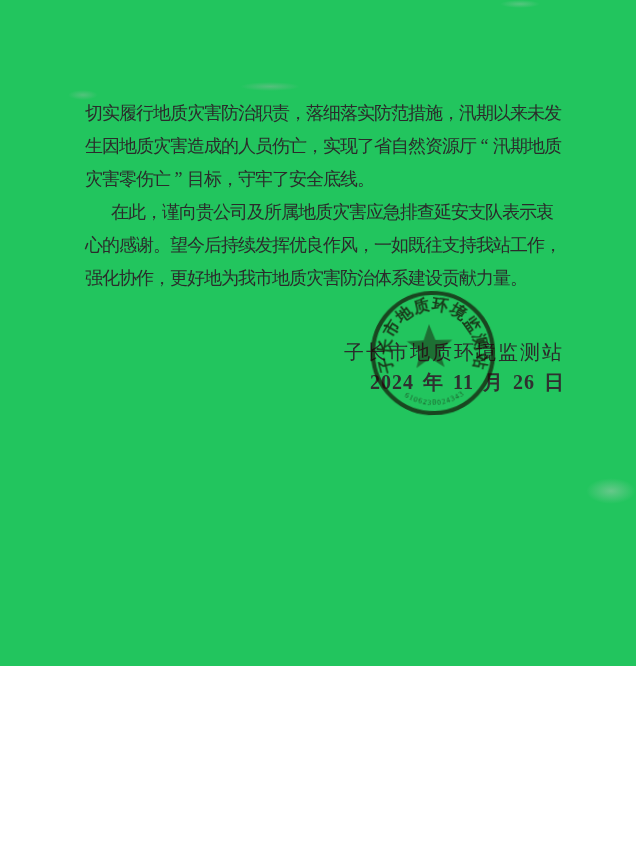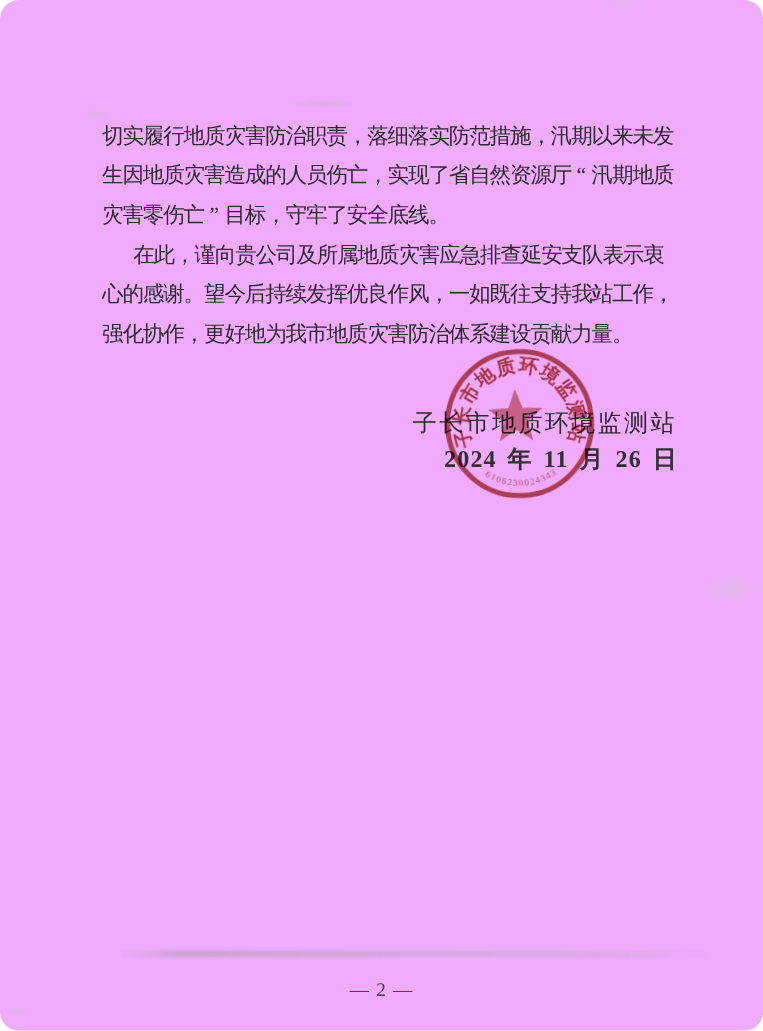--- a/index.html
+++ b/index.html
@@ -1,23 +1,22 @@
 <!DOCTYPE html>
 <html><head>
 <meta charset="utf-8">
 <style>
   html,body{margin:0;padding:0;background:#ffffff;}
   .page{
     position:relative;
-    width:636px;height:859px;
-    background:#f0abfc;
+    width:636px;height:666px;
+    background:#22c55e;
     overflow:hidden;
     font-family:"Liberation Serif","DejaVu Serif",serif;
     color:#2b2b2b;
-    border-radius:16px;
   }
   
   .body-text{
     position:absolute;left:85px;top:97px;width:482px;
     font-size:18px;line-height:33px;
   }
   .cn-line{white-space:nowrap;}
   .ch{display:inline-block;width:17px;text-align:center;}
   .indent{padding-left:26px;font-family:Liberation Serif, serif;}
   

